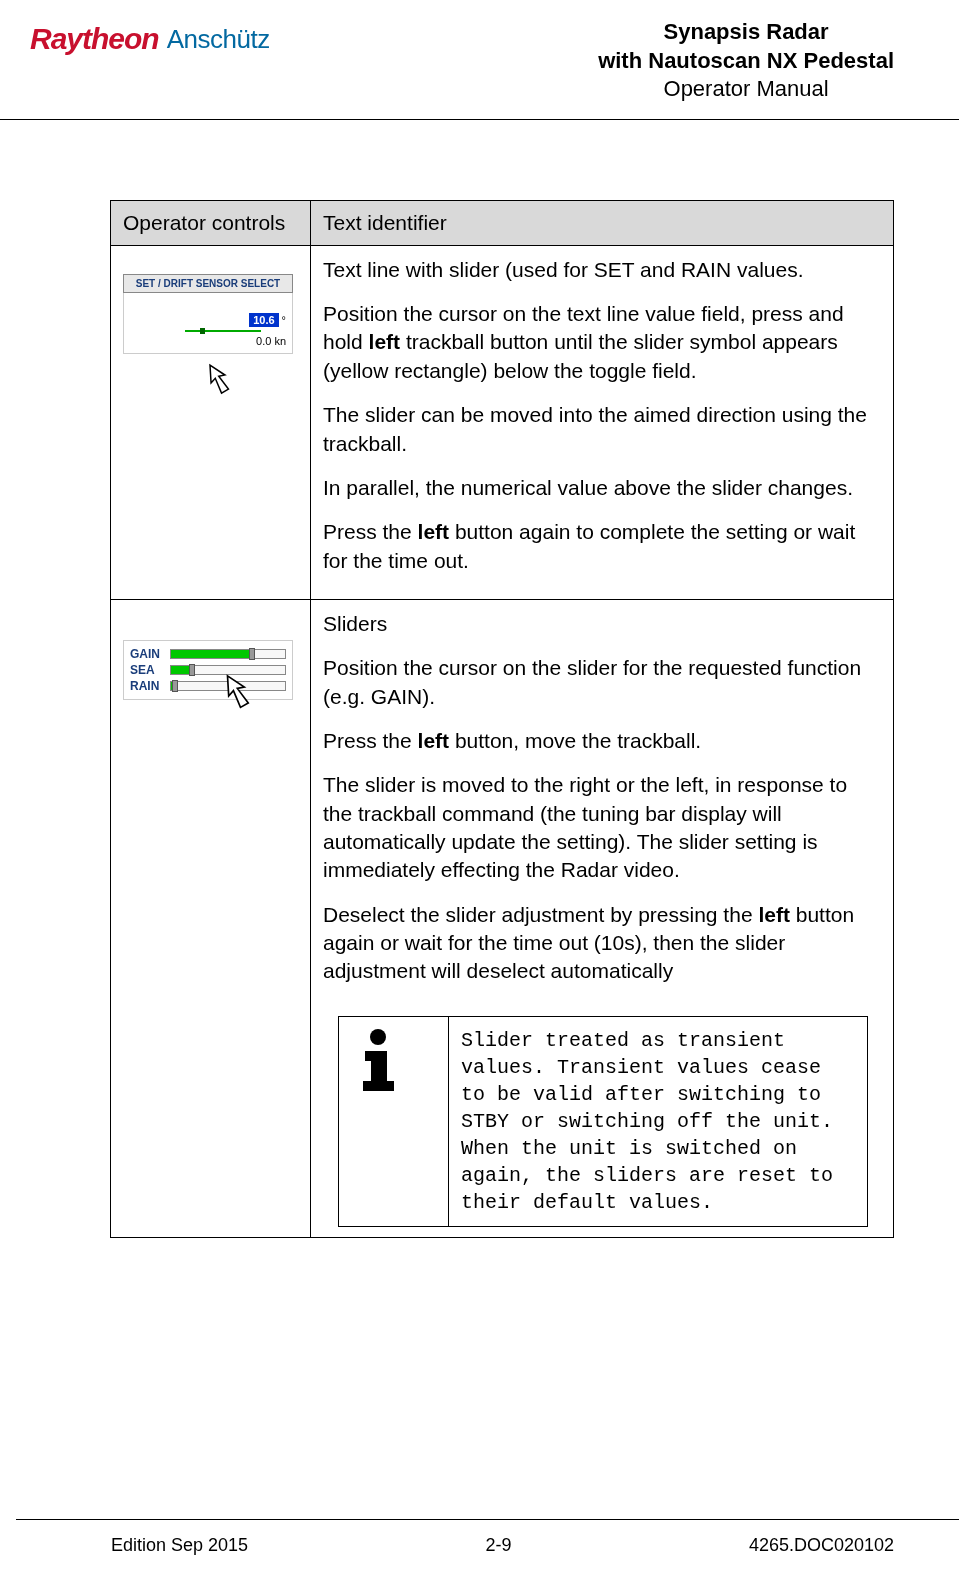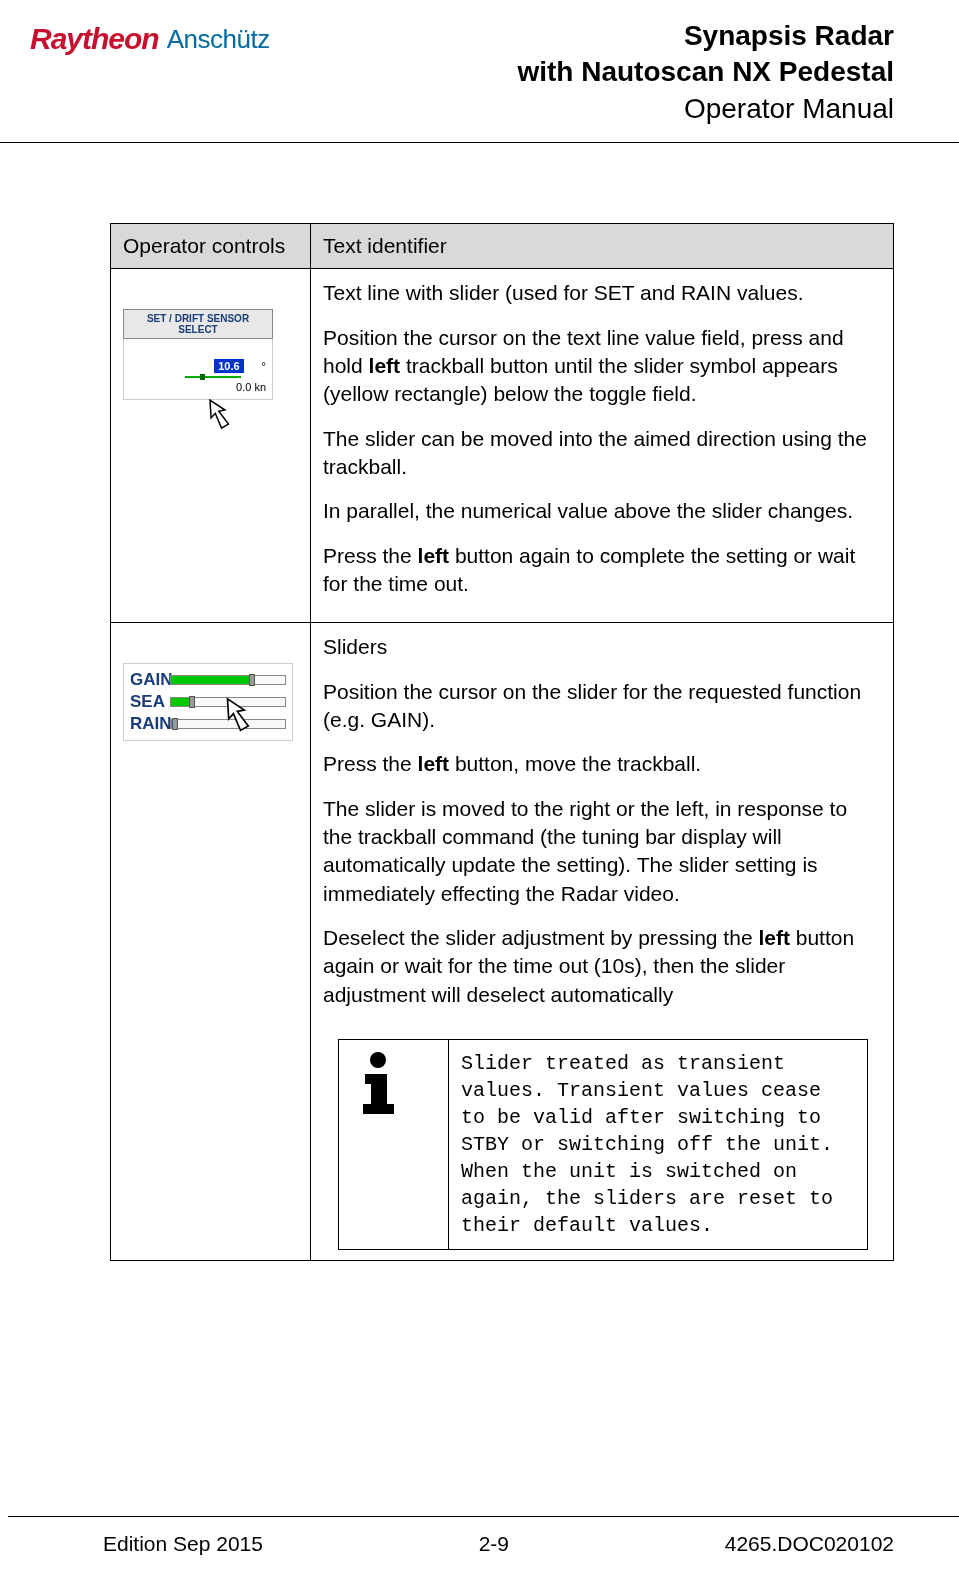--- a/index.html
+++ b/index.html
@@ -33,22 +33,22 @@
       font-size: 30px;
       letter-spacing: -1px;
     }
     .anschutz-logo {
       font-weight: normal;
       color: #0369a1;
       font-size: 26px;
       letter-spacing: -0.5px;
     }
     .doc-title {
-      text-align: right;
-      font-size: 28px;
+      text-align: center;
+      font-size: 22px;
       line-height: 1.3;
     }
     .doc-title .bold { font-weight: bold; }
     .content {
       padding: 80px 65px 0 110px;
     }
     table.main {
       border-collapse: collapse;
       width: 100%;
       font-size: 21px;
@@ -63,42 +63,42 @@
     }
     table.main th {
       background: #d9d9d9;
     }
     .col1 { width: 200px; }
     .col2 { }
     .desc p { margin-bottom: 16px; line-height: 1.35; }
     .desc p:last-child { margin-bottom: 14px; }
     
     .set-drift-img {
-      margin-top: 30px;
-      width: 150px;
+      margin-top: 18px;
+      width: 170px;
       position: relative;
     }
     .sd-title {
       background: #e8e8e8;
       border: 1px solid #888;
       font-size: 10px;
       font-weight: bold;
       color: #1a3d7a;
       padding: 3px 2px;
       text-align: center;
       font-family: Arial, sans-serif;
     }
     .sd-body {
       background: white;
       border: 1px solid #ccc;
       border-top: none;
       padding: 20px 6px 6px 6px;
       position: relative;
     }
-    .sd-line1 { display: flex; justify-content: flex-end; align-items: center; gap: 18px; font-size: 11px; font-family: Arial; }
+    .sd-line1 { display: flex; justify-content: flex-end; align-items: center; gap: 3px; font-size: 11px; font-family: Arial; }
     .sd-val1 { background: #0033cc; color: white; padding: 1px 4px; font-weight: bold; }
     .sd-line2 { display: flex; justify-content: flex-end; align-items: flex-end; gap: 3px; font-size: 11px; font-family: Arial; margin-top: 2px;}
     .sd-slider { position: relative; height: 4px; margin: 2px 25px 0 55px;}
     .sd-slider-track { position:absolute; left:0; right:0; top:1px; height:2px; background:#00aa00;}
     .sd-slider-thumb { position:absolute; left:15px; top:-1px; width:5px; height:6px; background:#006600;}
     .cursor1 {
       position: absolute;
       left: 75px;
       top: 85px;
       width: 40px;
@@ -113,21 +113,21 @@
       padding: 4px 6px;
       position: relative;
     }
     .slider-row {
       display: flex;
       align-items: center;
       gap: 6px;
       margin: 2px 0;
     }
     .slider-label {
-      font-size: 17px;
+      font-size: 12px;
       font-weight: bold;
       color: #1a3d7a;
       width: 34px;
       font-family: Arial;
     }
     .slider-track {
       flex: 1;
       height: 10px;
       border: 1px solid #888;
       position: relative;
@@ -170,27 +170,27 @@
       vertical-align: middle;
     }
     .note-text {
       font-size: 20px;
       line-height: 1.35;
     }
     
     .footer {
       position: absolute;
       bottom: 35px;
-      left: 8px;
+      left: 16px;
       right: 0;
       border-top: 1.5px solid #000;
       padding: 15px 65px 0 95px;
       display: flex;
       justify-content: space-between;
-      font-size: 21px;
+      font-size: 18px;
       text-align: center;
     }
   </style>
 </head>
 <body>
 
 <div class="header">
   <div class="logo-area">
     <span class="raytheon-logo">Raytheon</span>
     <span class="anschutz-logo">Anschütz</span>

